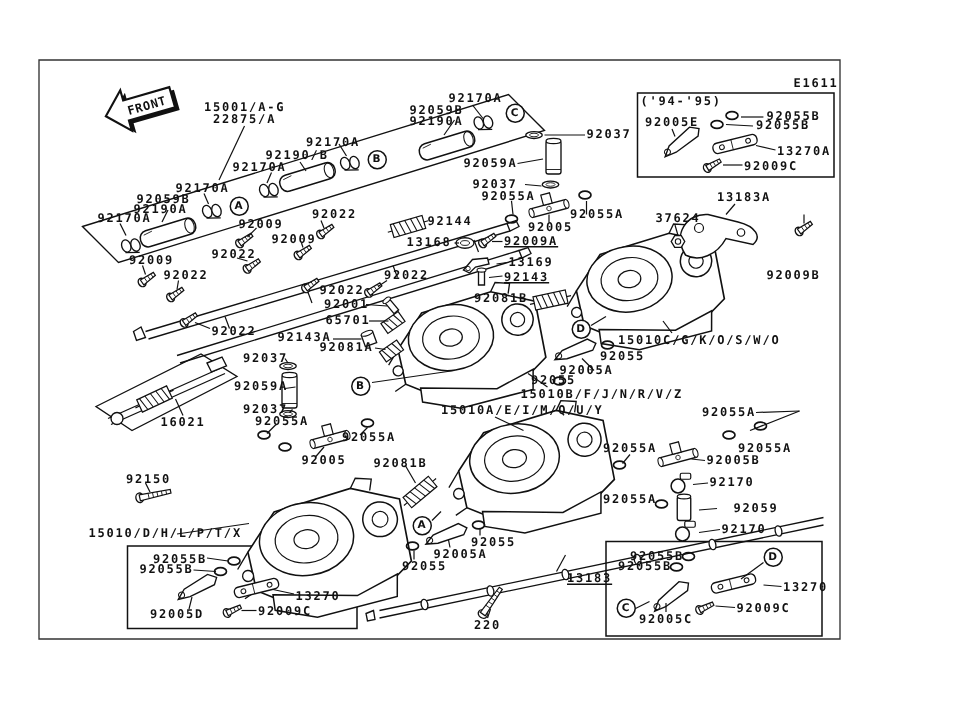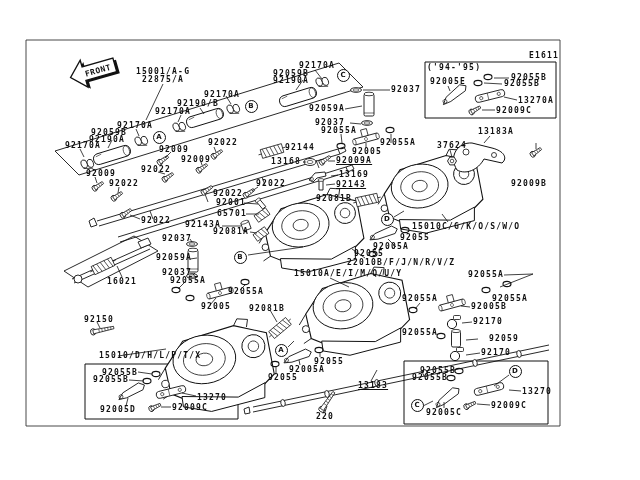--- a/index.html
+++ b/index.html
@@ -377,45 +377,45 @@
       <div class="part-label" style="left: 141px; top: 217px;">92022</div>
       <div class="part-label" style="left: 162px; top: 235px;">92037</div>
       <div class="part-label" style="left: 156px; top: 254px;">92059A</div>
       <div class="part-label" style="left: 162px; top: 269px;">92037</div>
       <div class="part-label" style="left: 170px; top: 277px;">92055A</div>
       <div class="part-label" style="left: 107px; top: 278px;">16021</div>
       <div class="part-label" style="left: 201px; top: 303px;">92005</div>
       <div class="part-label" style="left: 228px; top: 288px;">92055A</div>
       <div class="part-label" style="left: 249px; top: 305px;">92081B</div>
       <div class="part-label" style="left: 84px; top: 316px;">92150</div>
-      <div class="part-label" style="left: 59px; top: 352px; margin-left: 40px;">15010/D/H/L/P/T/X</div>
+      <div class="part-label" style="left: 59px; top: 352px;">15010/D/H/L/P/T/X</div>
       <div class="part-label" style="left: 102px; top: 369px;">92055B</div>
       <div class="part-label" style="left: 93px; top: 376px;">92055B</div>
       <div class="part-label" style="left: 197px; top: 394px;">13270</div>
       <div class="part-label" style="left: 172px; top: 404px;">92009C</div>
       <div class="part-label" style="left: 100px; top: 406px; text-align: center;">92005D</div>
       <div class="part-label" style="left: 314px; top: 358px;">92055</div>
       <div class="part-label" style="left: 289px; top: 366px;">92005A</div>
       <div class="part-label" style="left: 268px; top: 374px;">92055</div>
-      <div class="part-label" style="left: 358px; top: 382px; text-decoration: underline;">13183</div>
+      <div class="part-label" style="left: 378px; top: 382px; text-decoration: underline;">13183</div>
       <div class="part-label" style="left: 316px; top: 413px;">220</div>
       <div class="part-label" style="left: 427px; top: 64px;">('94-'95)</div>
       <div class="part-label" style="left: 430px; top: 78px;">92005E</div>
       <div class="part-label" style="left: 511px; top: 74px;">92055B</div>
       <div class="part-label" style="left: 504px; top: 80px;">92055B</div>
       <div class="part-label" style="left: 518px; top: 97px;">13270A</div>
       <div class="part-label" style="left: 496px; top: 107px;">92009C</div>
       <div class="part-label" style="left: 478px; top: 128px;">13183A</div>
       <div class="part-label" style="left: 511px; top: 135px; margin-top: 45px;">92009B</div>
       <div class="part-label" style="left: 437px; top: 142px;">37624</div>
       <div class="part-label" style="left: 412px; top: 223px;">15010C/G/K/O/S/W/O</div>
       <div class="part-label" style="left: 400px; top: 234px;">92055</div>
       <div class="part-label" style="left: 373px; top: 243px;">92005A</div>
       <div class="part-label" style="left: 354px; top: 250px;">92055</div>
-      <div class="part-label" style="left: 347px; top: 259px;">22010B/F/J/N/R/V/Z</div>
+      <div class="part-label" style="left: 347px; top: 259px;">15010B/F/J/N/R/V/Z</div>
       <div class="part-label" style="left: 294px; top: 270px;">15010A/E/I/M/Q/U/Y</div>
       <div class="part-label" style="left: 468px; top: 271px;">92055A</div>
       <div class="part-label" style="left: 492px; top: 295px;">92055A</div>
       <div class="part-label" style="left: 402px; top: 295px;">92055A</div>
       <div class="part-label" style="left: 402px; top: 329px;">92055A</div>
       <div class="part-label" style="left: 471px; top: 303px;">92005B</div>
       <div class="part-label" style="left: 473px; top: 318px;">92170</div>
       <div class="part-label" style="left: 489px; top: 335px;">92059</div>
       <div class="part-label" style="left: 481px; top: 349px;">92170</div>
       <div class="part-label" style="left: 420px; top: 367px;">92055B</div>

